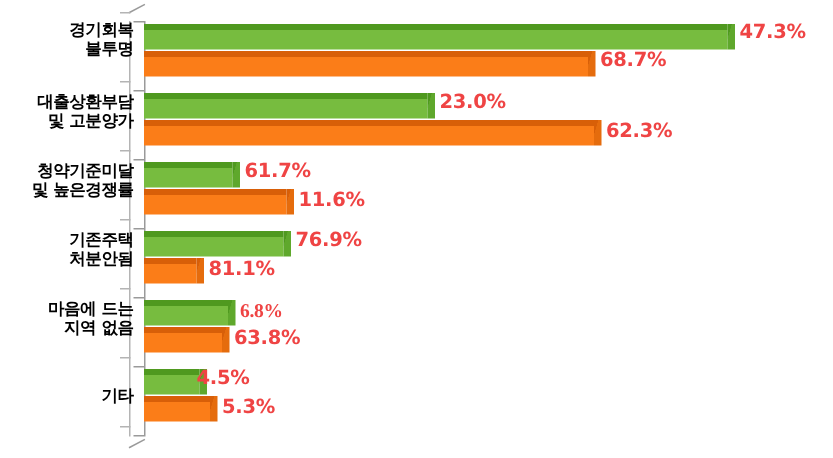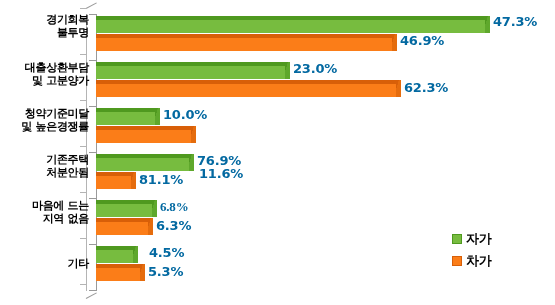--- a/index.html
+++ b/index.html
@@ -123,21 +123,21 @@
   .bar.orange .top  { background: #d85f08; }
   .bar.orange .cap  {
     background: linear-gradient(to bottom right, #d85f08 0%, #d85f08 28%, #e56c0d 30%, #e56c0d 100%);
   }
 
   
   .val-label {
     position: absolute;
     font-size: 13px;
     font-weight: 700;
-    color: #0369a1;
+    color: #ef4444;
     white-space: nowrap;
     letter-spacing: -0.2px;
   }
 
   
   #legend {
     position: absolute;
     left: 452px;
     top: 228px;
   }
@@ -194,21 +194,21 @@
       <div class="face"></div>
       <div class="cap"></div>
     </div>
     <div class="bar orange" style="width:296px; top:18px;">
       <div class="top"></div>
       <div class="face"></div>
       <div class="cap"></div>
     </div>
   </div>
   <div class="val-label" style="left:493px; top:14px;">47.3%</div>
-  <div class="val-label" style="left:400px; top:33px;">46.9%</div>
+  <div class="val-label" style="left:400px; top:33px;">68.7%</div>
 
   <div class="cat-label" style="top:62px;">대출상환부담
 및 고분양가</div>
   <div class="bar-wrap" style="top:62px;">
     <div class="bar green" style="width:189px;">
       <div class="top"></div>
       <div class="face"></div>
       <div class="cap"></div>
     </div>
     <div class="bar orange" style="width:300px; top:18px;">
@@ -227,22 +227,22 @@
       <div class="top"></div>
       <div class="face"></div>
       <div class="cap"></div>
     </div>
     <div class="bar orange" style="width:95px; top:18px;">
       <div class="top"></div>
       <div class="face"></div>
       <div class="cap"></div>
     </div>
   </div>
-  <div class="val-label" style="left:163px; top:107px;">10.0%</div>
-  <div class="val-label" style="left:199px; top:126px;margin-top:40px;">11.6%</div>
+  <div class="val-label" style="left:163px; top:107px;">61.7%</div>
+  <div class="val-label" style="left:199px; top:126px;">11.6%</div>
 
   <div class="cat-label" style="top:154px;">기존주택
 처분안됨</div>
   <div class="bar-wrap" style="top:154px;">
     <div class="bar green" style="width:93px;">
       <div class="top"></div>
       <div class="face"></div>
       <div class="cap"></div>
     </div>
     <div class="bar orange" style="width:35px; top:18px;">
@@ -262,42 +262,32 @@
       <div class="face"></div>
       <div class="cap"></div>
     </div>
     <div class="bar orange" style="width:52px; top:18px;">
       <div class="top"></div>
       <div class="face"></div>
       <div class="cap"></div>
     </div>
   </div>
   <div class="val-label" style="left:160px; top:199px;font-family:Liberation Serif, serif;">6.8%</div>
-  <div class="val-label" style="left:156px; top:218px;">6.3%</div>
+  <div class="val-label" style="left:156px; top:218px;">63.8%</div>
 
   <div class="cat-label" style="top:258px;">기타</div>
   <div class="bar-wrap" style="top:246px;">
     <div class="bar green" style="width:37px;">
       <div class="top"></div>
       <div class="face"></div>
       <div class="cap"></div>
     </div>
     <div class="bar orange" style="width:44px; top:18px;">
       <div class="top"></div>
       <div class="face"></div>
       <div class="cap"></div>
     </div>
   </div>
-  <div class="val-label" style="left:149px; top:245px;">4.5%</div>
+  <div class="val-label" style="left:131px; top:245px;">4.5%</div>
   <div class="val-label" style="left:148px; top:264px;">5.3%</div>
 
-  <div id="legend">
-    <div class="legend-row">
-      <span class="legend-swatch green"></span>
-      <span class="legend-text">자가</span>
-    </div>
-    <div class="legend-row">
-      <span class="legend-swatch orange"></span>
-      <span class="legend-text">차가</span>
-    </div>
-  </div>
 
 </div>
 
 </body></html>

